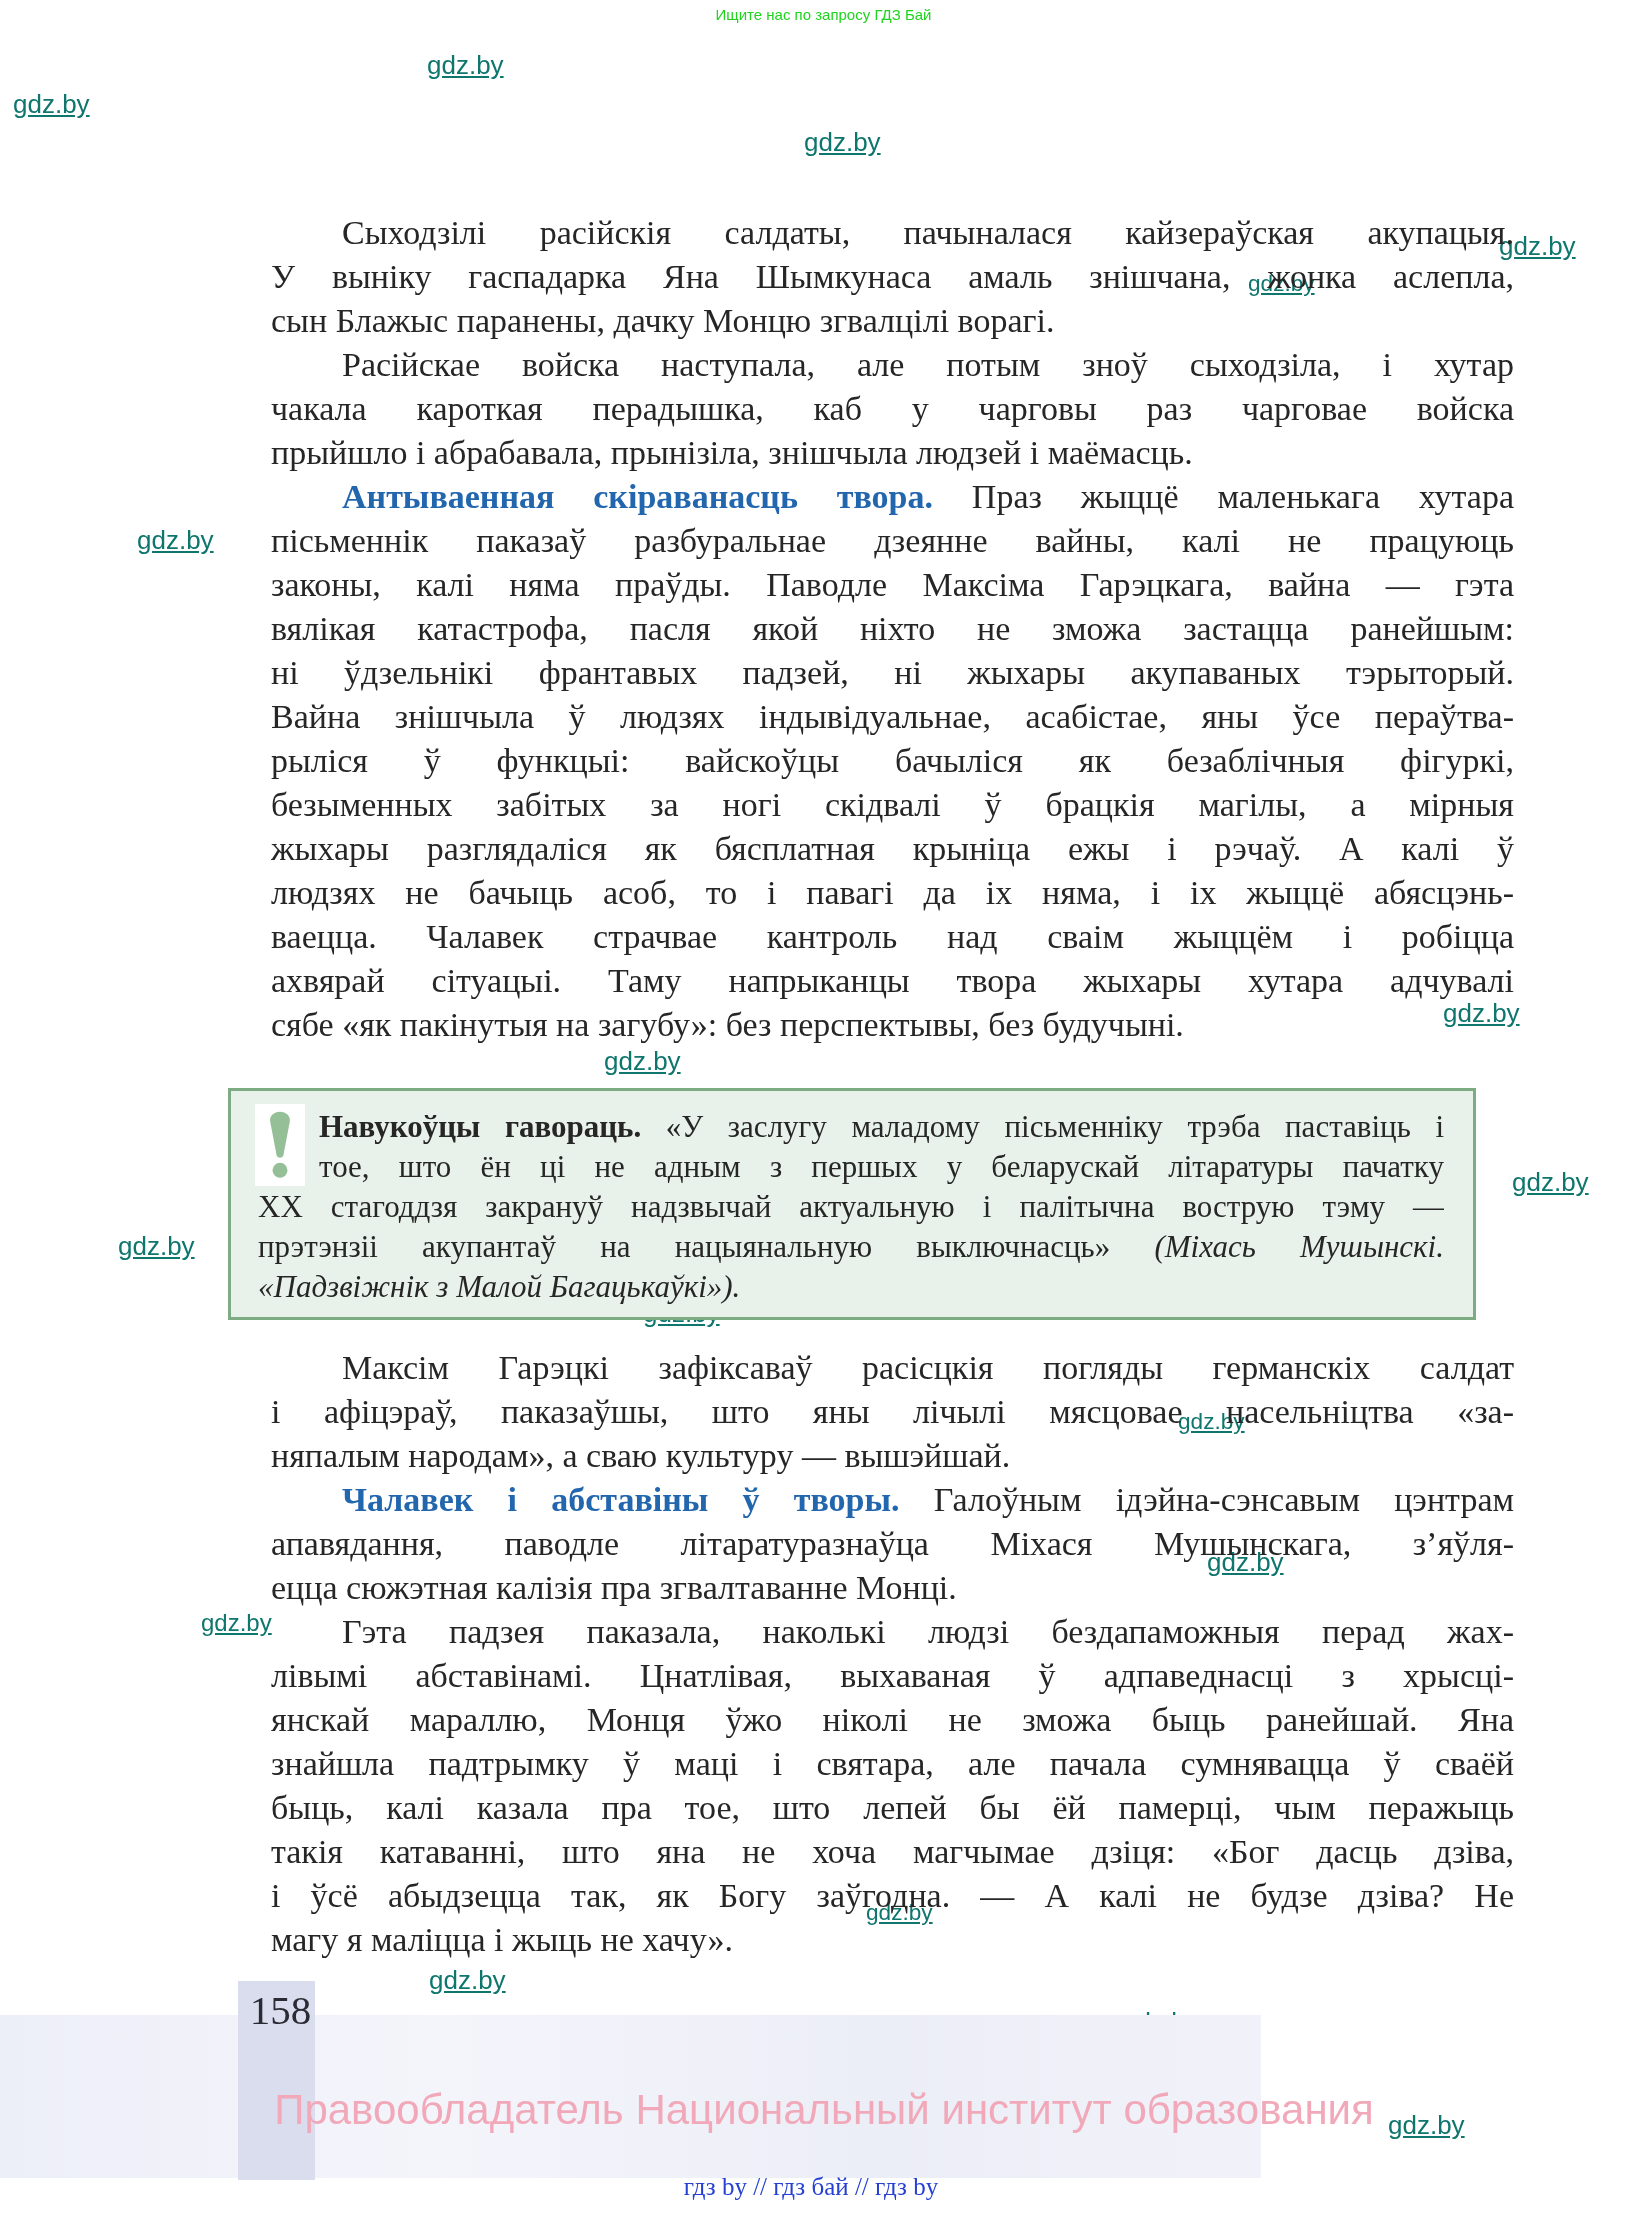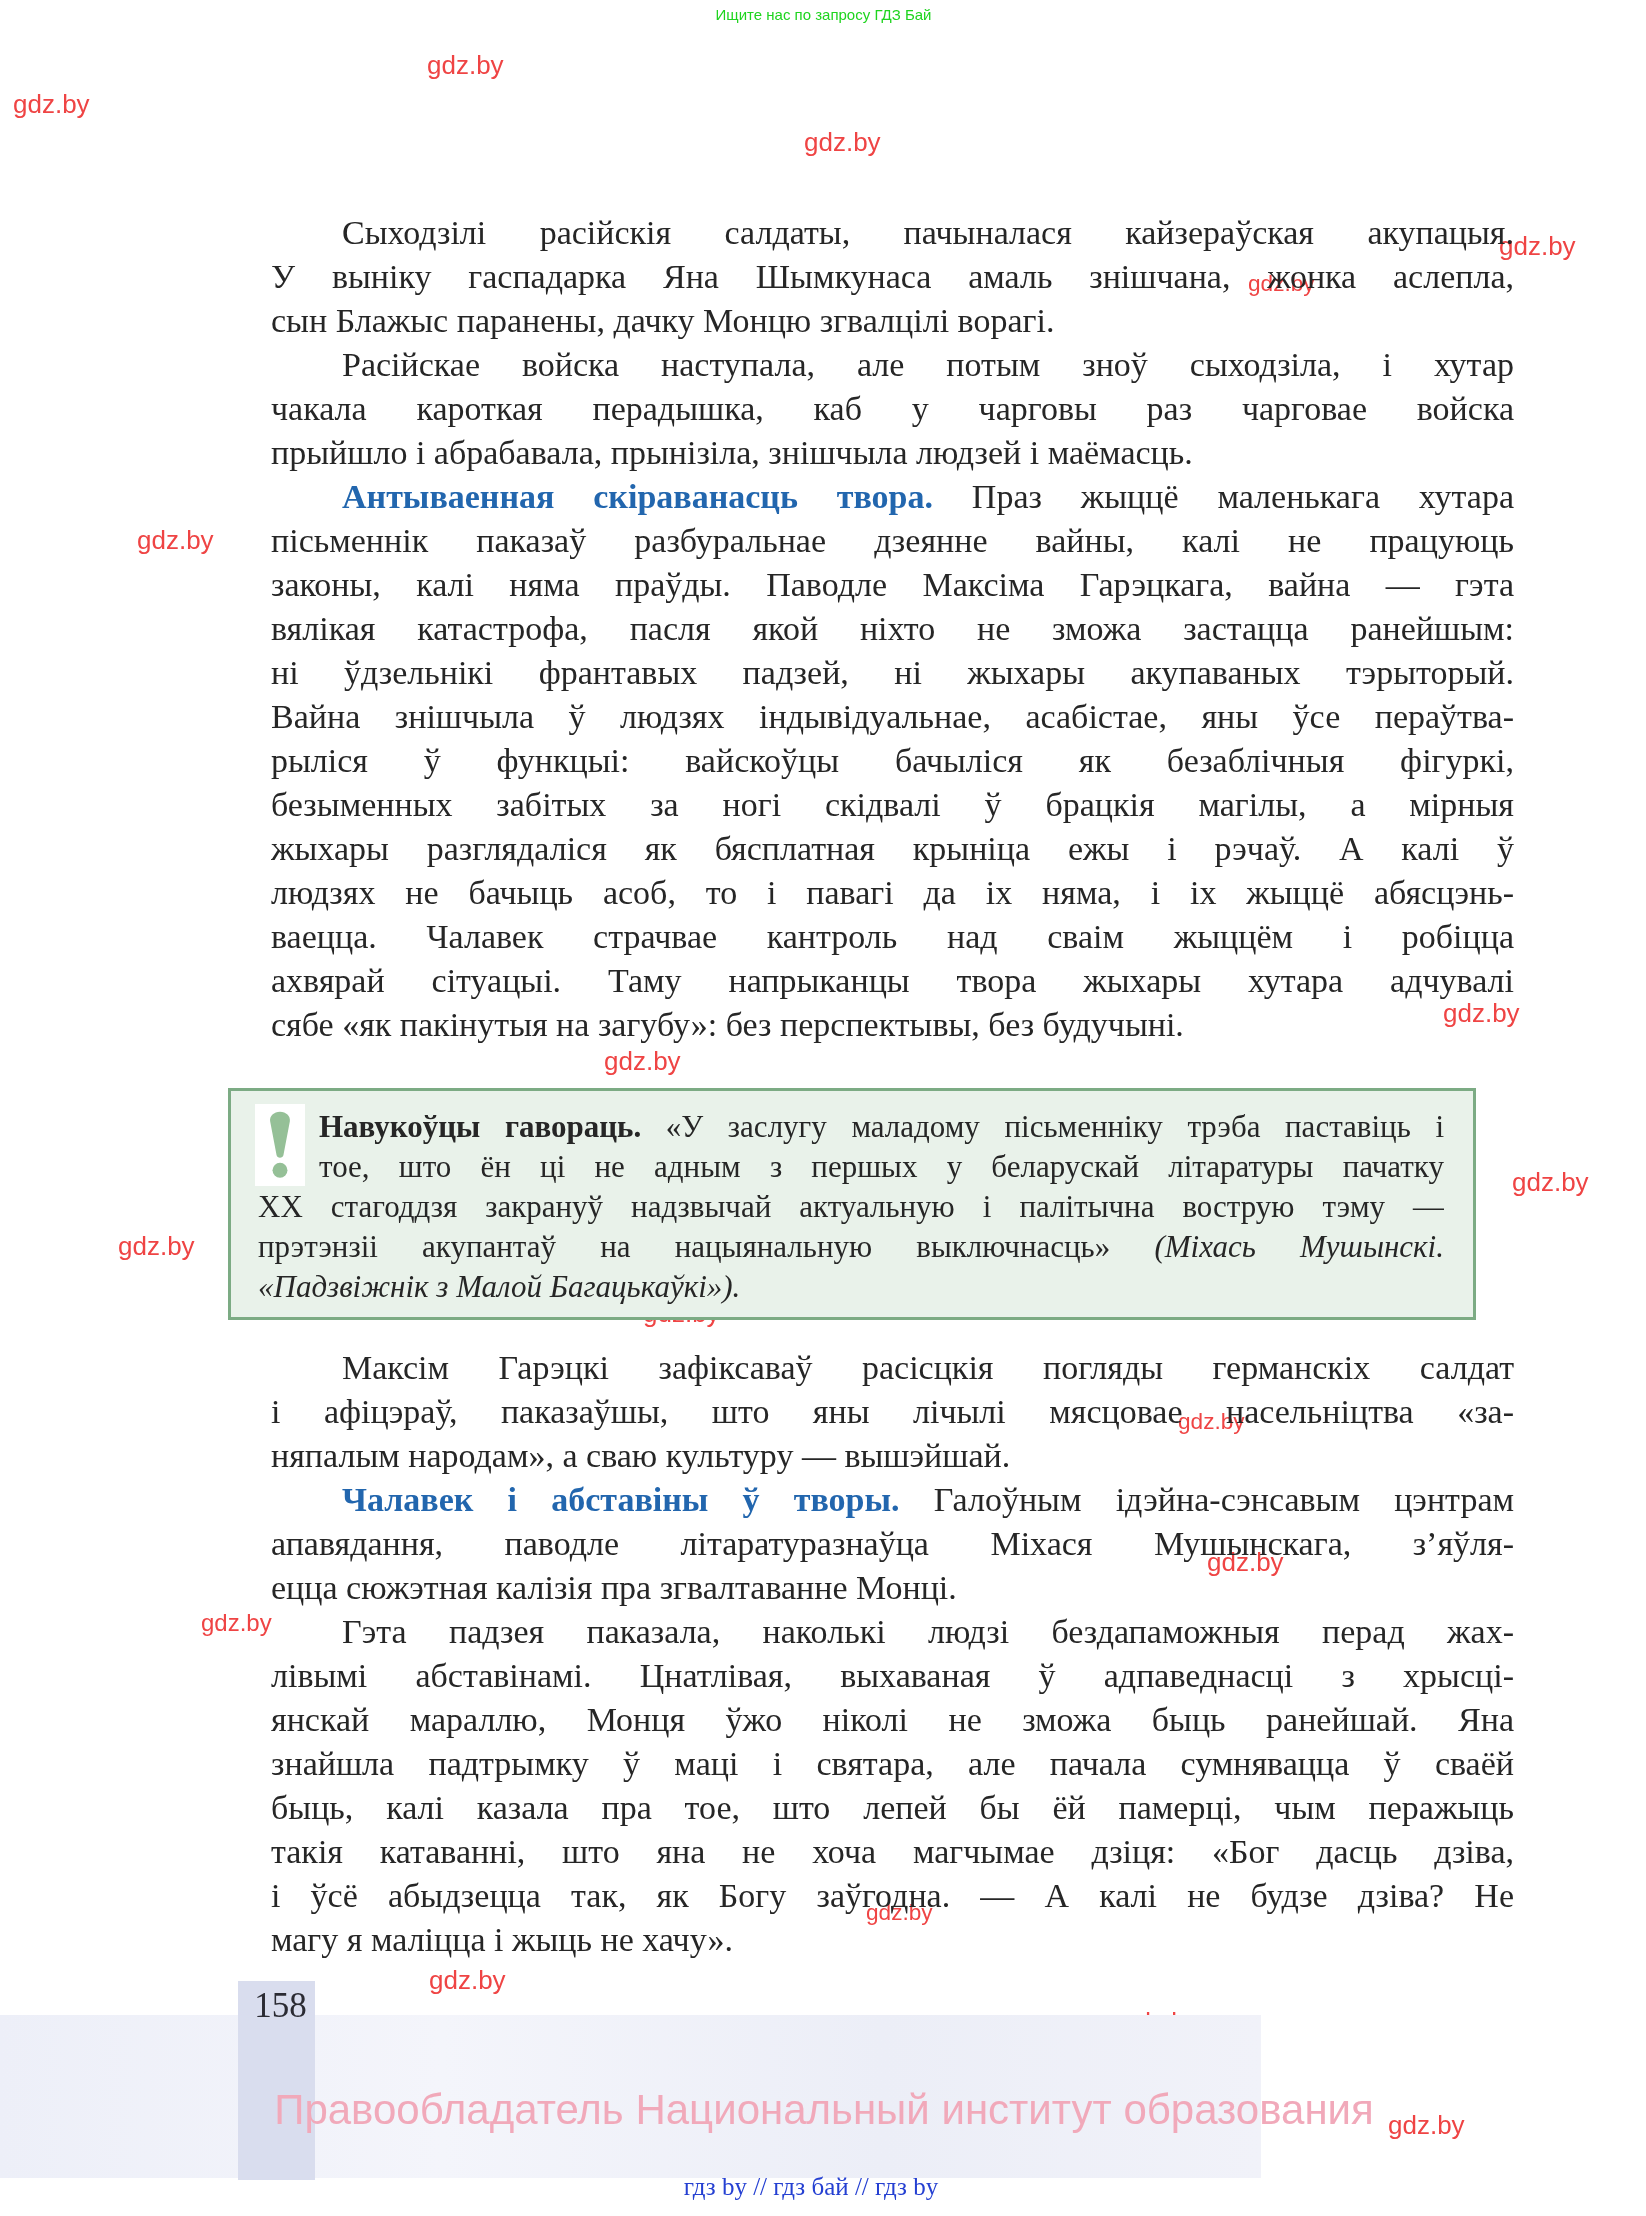--- a/index.html
+++ b/index.html
@@ -1,39 +1,39 @@
 <!DOCTYPE html>
 <html style="font-size:13px"><head>
 <meta charset="utf-8">
 <style>
   html,body{margin:0;padding:0;background:#ffffff;}
   #page{position:relative;width:1647px;height:2216px;background:#ffffff;overflow:hidden;
         font-family:"Liberation Serif", serif;color:#262626;}
   .banner{position:absolute;left:0;top:6.4px;width:100%;text-align:center;
           font-family:"Liberation Sans", sans-serif;font-size:15px;color:#1ed41e;}
-  .wm{position:absolute;font-family:"Liberation Sans", sans-serif;color:#ef4444;white-space:nowrap;}
+  .wm{position:absolute;font-family:"Liberation Sans", sans-serif;color:#0f766e;white-space:nowrap;text-decoration:underline;}
   .tblock{position:absolute;font-size:34px;margin-left:31px;}
   .line{height:44px;line-height:44px;overflow:hidden;white-space:nowrap;}
   .line.j{white-space:normal;text-align:justify;text-align-last:justify;}
   .line.ind{padding-left:71px;}
   .line.ii{padding-left:61px;}
   .seg-bb{color:#2266ae;font-weight:bold;}
   .seg-b{font-weight:bold;}
   .seg-i{font-style:italic;}
   #note-box{position:absolute;left:228px;top:1088px;width:1248px;height:232px;
             box-sizing:border-box;border:3.2px solid #7cab84;background:#e9f2ea;
             padding:16px 29px 0 27px;font-size:31px;}
   #note-box .line{height:40px;line-height:40px;}
   #note-icon{position:absolute;left:24px;top:13px;width:50px;height:82px;background:#ffffff;
              display:flex;align-items:center;justify-content:center;}
   #footer-band{position:absolute;left:0;top:2015px;width:1261px;height:163px;
                background:linear-gradient(90deg,#edeff8 0%,#f4f5fb 35%,#eceef7 70%,#f1f2f9 100%);}
   #page-number-strip{position:absolute;left:238px;top:1981px;width:77px;height:199px;
                      background:#d9ddee;text-align:center;}
-  #page-number{font-size:35px;color:#2b2b33;padding-top:4.8px;padding-left:8px;}
+  #page-number{font-size:41px;color:#2b2b33;padding-top:4.8px;padding-left:8px;}
   #copyright{position:absolute;left:824px;top:2086px;transform:translateX(-50%);
              font-family:"Liberation Sans", sans-serif;font-size:42px;color:#f1a9ba;white-space:nowrap;}
   #footer-links{position:absolute;left:0;top:2173px;width:1622px;text-align:center;
                 font-family:Liberation Serif, serif;font-size:25px;color:#2540d2;
                 text-decoration:none;display:block;}
 </style>
 </head>
 <body>
 
 <div id="page">

